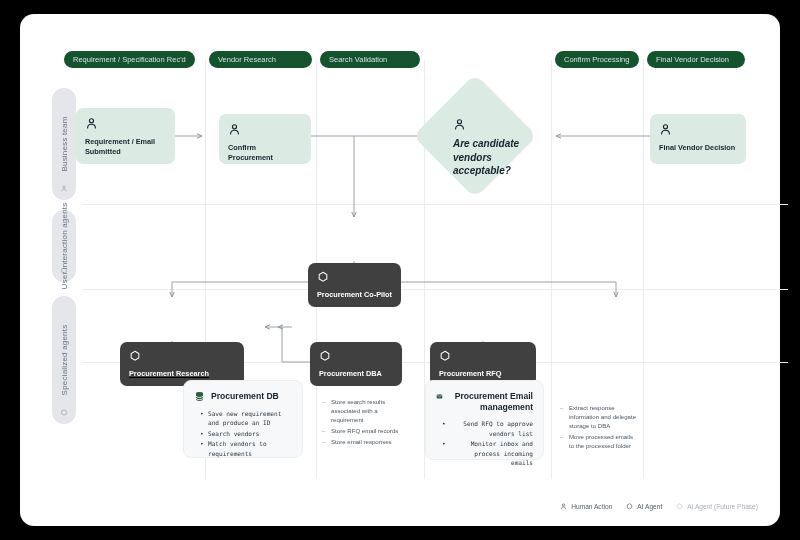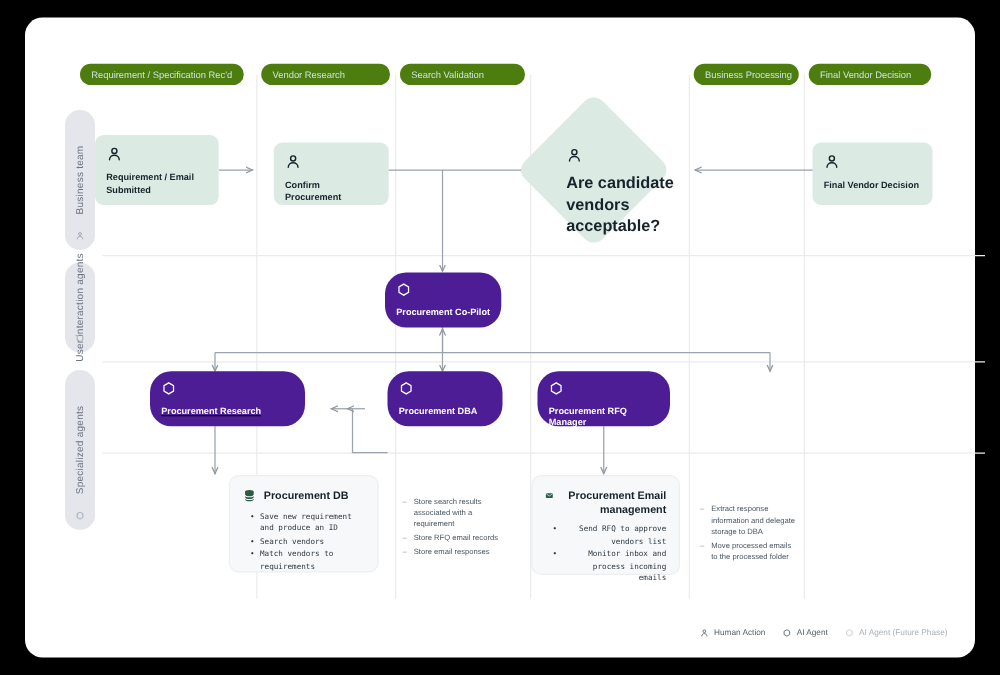--- a/index.html
+++ b/index.html
@@ -24,43 +24,43 @@
   }
   .lane-rail .lane-ico{
     position:absolute;left:50%;bottom:8px;transform:translateX(-50%);
     color:#9aa2ad;font-size:8px;line-height:1;
   }
   
   .hline{position:absolute;left:62px;width:706px;height:1px;background:#ececef;}
   .vline{position:absolute;top:46px;width:1px;background:#ececef;}
   
   .chip{
-    position:absolute;height:17px;background:#4d7c0f;border-radius:9px;
+    position:absolute;height:17px;background:#14532d;border-radius:9px;
     color:#cfe3e6;font-size:7.5px;line-height:17px;padding:0 9px;
     white-space:nowrap;box-sizing:border-box;
   }
   
   .node{position:absolute;box-sizing:border-box;}
   .human{
     background:#dceae4;border-radius:7px;padding:9px 9px 0 9px;
   }
   .human .ttl{font-size:7.3px;font-weight:bold;color:#17232b;line-height:1.35;margin-top:7px;}
   .agent{
-    background:#4c1d95;border-radius:17px;padding:8px 9px 0 9px;
+    background:#404040;border-radius:7px;padding:8px 9px 0 9px;margin-top:45px;
   }
   .agent .ttl{font-size:7.3px;font-weight:bold;color:#ffffff;line-height:1.3;margin-top:7px;}
   .ico{display:block;}
   
   .diamond-wrap{position:absolute;}
   .diamond{
     position:absolute;inset:0;background:#dceae4;border-radius:10px;
     transform:rotate(45deg);
   }
   .diamond-txt{position:absolute;left:22px;top:26px;}
-  .diamond-txt .ttl{font-size:13px;font-weight:bold;color:#17232b;line-height:1.35;margin-top:6px;width:98px;}
+  .diamond-txt .ttl{font-size:10px;font-weight:bold;color:#17232b;line-height:1.35;margin-top:6px;width:98px;font-style:italic;}
   
   .card{
     position:absolute;box-sizing:border-box;background:#f7f8f9;
     border:1px solid #eceef0;border-radius:8px;padding:10px 10px 8px 10px;
   }
   .card-hd{display:flex;align-items:flex-start;gap:6px;}
   .card-hd .ct{font-size:8.6px;font-weight:bold;color:#16232b;line-height:1.25;}
   .card ul{margin:7px 0 0 0;padding-left:14px;list-style:none;}
   .card li{
     font-family:"DejaVu Sans Mono",monospace;font-size:6.1px;color:#2b3740;
@@ -92,21 +92,21 @@
     <div class="hline" style="top:348px;"></div>
     <div class="vline" style="left:185px;height:419px;"></div>
     <div class="vline" style="left:296px;height:419px;"></div>
     <div class="vline" style="left:404px;height:419px;"></div>
     <div class="vline" style="left:531px;height:419px;"></div>
     <div class="vline" style="left:623px;height:419px;"></div>
 
     <div class="chip" style="left:44px;top:37px;width:131px;">Requirement / Specification Rec'd</div>
     <div class="chip" style="left:189px;top:37px;width:103px;">Vendor Research</div>
     <div class="chip" style="left:300px;top:37px;width:100px;">Search Validation</div>
-    <div class="chip" style="left:535px;top:37px;width:84px;">Business Processing</div>
+    <div class="chip" style="left:535px;top:37px;width:84px;">Confirm Processing</div>
     <div class="chip" style="left:627px;top:37px;width:98px;">Final Vendor Decision</div>
 
     <div class="lane-rail" style="top:74px;height:112px;">
       <span>Business team</span>
       <svg class="lane-ico" width="7" height="7" viewBox="0 0 16 16" fill="none" stroke="#9aa2ad" stroke-width="1.6">
         <circle cx="8" cy="5" r="2.6"></circle>
           <path d="M3 14c0-2.8 2.2-4.6 5-4.6S13 11.2 13 14" stroke-linecap="round"></path>
       </svg>
     </div>
     <div class="lane-rail" style="top:196px;height:72px;">

